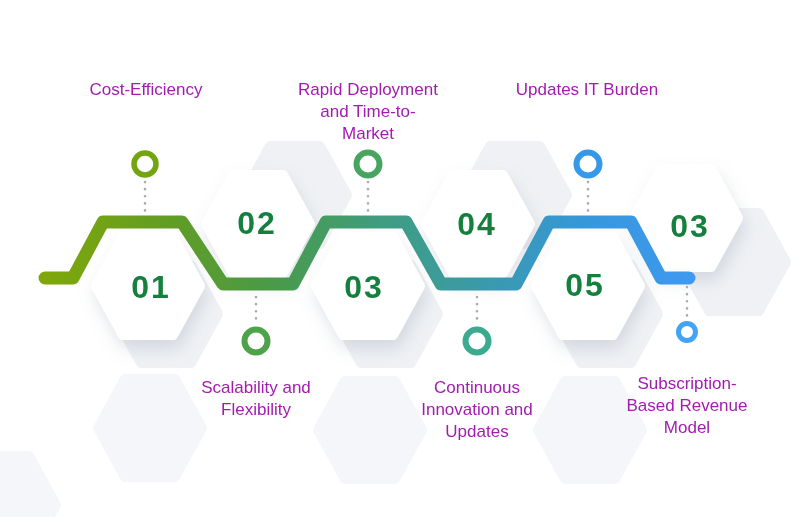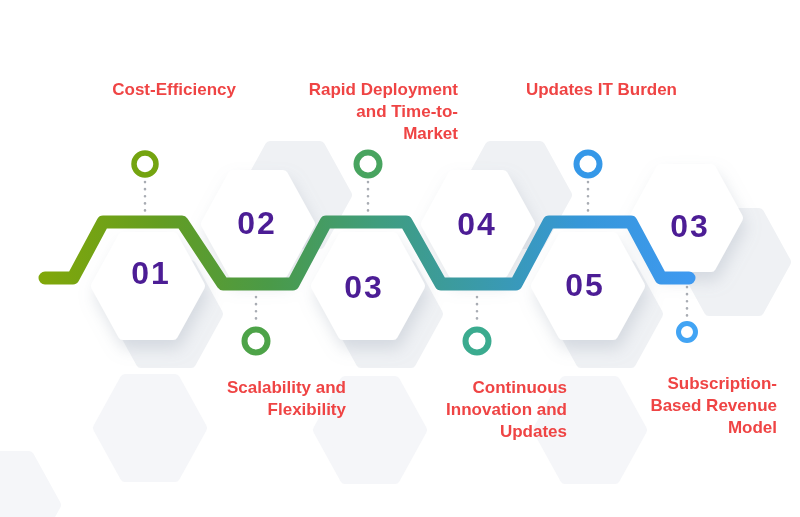--- a/index.html
+++ b/index.html
@@ -3,27 +3,27 @@
 <meta charset="utf-8">
 <style>
   html,body{margin:0;padding:0;background:#ffffff;}
   .stage{
     position:relative;width:800px;height:517px;overflow:hidden;background:#ffffff;
     font-family:"Liberation Sans","DejaVu Sans",sans-serif;
   }
   .stage svg{position:absolute;left:0;top:0;}
   .step-number{
     position:absolute;transform:translate(-50%,-50%);
-    font-size:32px;font-weight:700;letter-spacing:2px;color:#4c1d95;
+    font-size:32px;font-weight:700;letter-spacing:2px;color:#15803d;
     user-select:none;white-space:nowrap;
   }
   .step-label{
     position:absolute;transform:translate(-50%,-50%);
-    font-size:17px;line-height:22px;font-weight:700;color:#ef4444;
-    text-align:right;white-space:pre-line;width:180px;
+    font-size:17px;line-height:22px;font-weight:400;color:#a21caf;
+    text-align:center;white-space:pre-line;width:180px;
   }
 </style>
 </head>
 <body>
 
 <div class="stage">
 
   <svg width="800" height="517" viewBox="0 0 800 517">
     <defs>
       <linearGradient id="lineGrad" x1="45" y1="0" x2="689" y2="0" gradientUnits="userSpaceOnUse">
@@ -79,21 +79,21 @@
     <g fill="#FFFFFF">
       <circle cx="145" cy="164" r="11" stroke-width="5.5" stroke="#74A410"></circle>
       <circle cx="256" cy="341" r="11.5" stroke-width="6" stroke="#4DA348"></circle>
       <circle cx="368" cy="164" r="11.5" stroke-width="6" stroke="#48A45F"></circle>
       <circle cx="477" cy="341" r="11.5" stroke-width="6" stroke="#3BAB8F"></circle>
       <circle cx="588" cy="164" r="11.5" stroke-width="6" stroke="#3598E8"></circle>
       <circle cx="687" cy="332" r="8.5" stroke-width="5" stroke="#42A4F4"></circle>
     </g>
   </svg>
 
-  <div class="step-number" style="left:151px;top:273px;">01</div>
+  <div class="step-number" style="left:151px;top:287px;">01</div>
   <div class="step-number" style="left:257px;top:223px;">02</div>
   <div class="step-number" style="left:364px;top:287px;">03</div>
   <div class="step-number" style="left:477px;top:224px;">04</div>
   <div class="step-number" style="left:585px;top:285px;">05</div>
   <div class="step-number" style="left:690px;top:226px;">03</div>
 
   <div class="step-label" style="left:146px;top:90px;">Cost-Efficiency</div>
   <div class="step-label" style="left:368px;top:112px;">Rapid Deployment
 and Time-to-
 Market</div>

